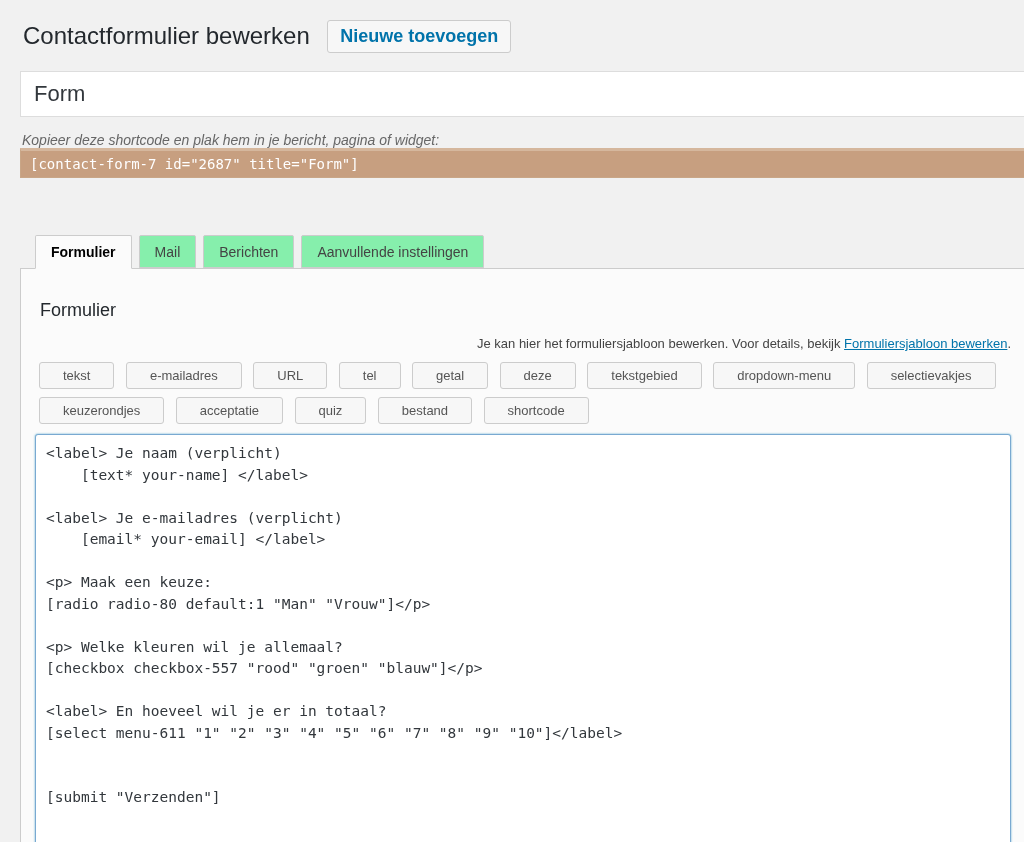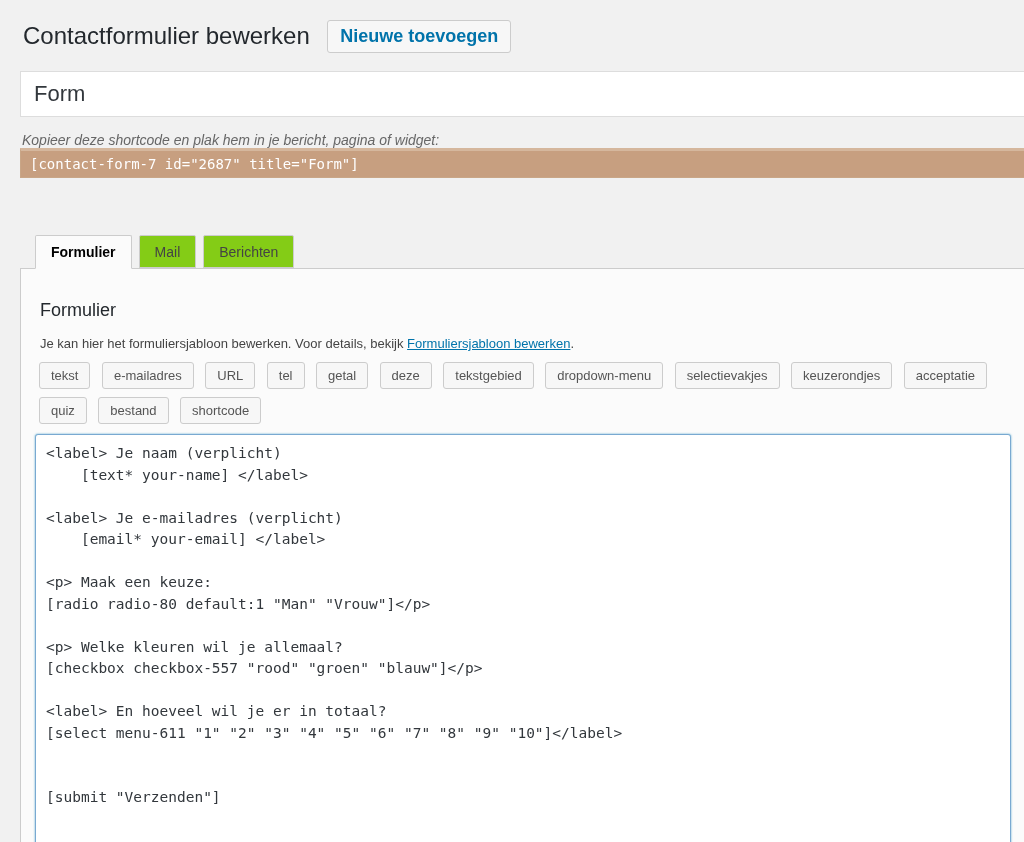--- a/index.html
+++ b/index.html
@@ -75,21 +75,21 @@
   
   .tabs {
     display: flex;
     margin: 57px 0 0 15px;
     position: relative;
     z-index: 2;
   }
   .tab {
     padding: 8px 15px 7px;
     margin-right: 7px;
-    background: #84cc16;
+    background: #86efac;
     border: 1px solid #ccc;
     border-radius: 2px 2px 0 0;
     font-size: 14px;
     color: #444;
     cursor: pointer;
     white-space: nowrap;
   }
   .tab.active {
     background: #fbfbfb;
     border-bottom: 1px solid #fbfbfb;
@@ -111,33 +111,34 @@
   .panel-title {
     margin: 17px 0 0 5px;
     font-size: 18px;
     font-weight: 400;
     color: #23282d;
   }
   .panel-desc {
     margin: 15px 0 11px 5px;
     font-size: 13px;
     color: #444;
+    text-align: right;
   }
   .panel-desc a {
     color: #0073aa;
     text-decoration: underline;
     cursor: pointer;
   }
 
   
   .tag-buttons { margin: 0 0 2px 4px; }
   .tag-btn {
     display: inline-block;
     margin: 0 7px 8px 0;
-    padding: 5px 11px;
+    padding: 5px 23px;
     background: #f7f7f7;
     border: 1px solid #ccc;
     border-radius: 3px;
     font-size: 13px;
     color: #555;
     cursor: pointer;
     font-family: "Liberation Sans", sans-serif;
     white-space: nowrap;
   }
 
@@ -175,20 +176,21 @@
   <input class="title-input" type="text" value="Form" style="">
 
   <p class="shortcode-desc">Kopieer deze shortcode en plak hem in je bericht, pagina of widget:</p>
 
   <input class="shortcode-input" type="text" readonly="" value="[contact-form-7 id=&quot;2687&quot; title=&quot;Form&quot;]" style="">
 
   <div class="tabs">
     <div class="tab active">Formulier</div>
     <div class="tab">Mail</div>
     <div class="tab">Berichten</div>
+    <div class="tab">Aanvullende instellingen</div>
   </div>
 
   <div class="panel">
 
     <h2 class="panel-title">Formulier</h2>
 
     <p class="panel-desc"><span>Je kan hier het formuliersjabloon bewerken. Voor details, bekijk </span><a>Formuliersjabloon bewerken</a><span>.</span></p>
 
     <div class="tag-buttons">
       <button class="tag-btn">tekst</button>

